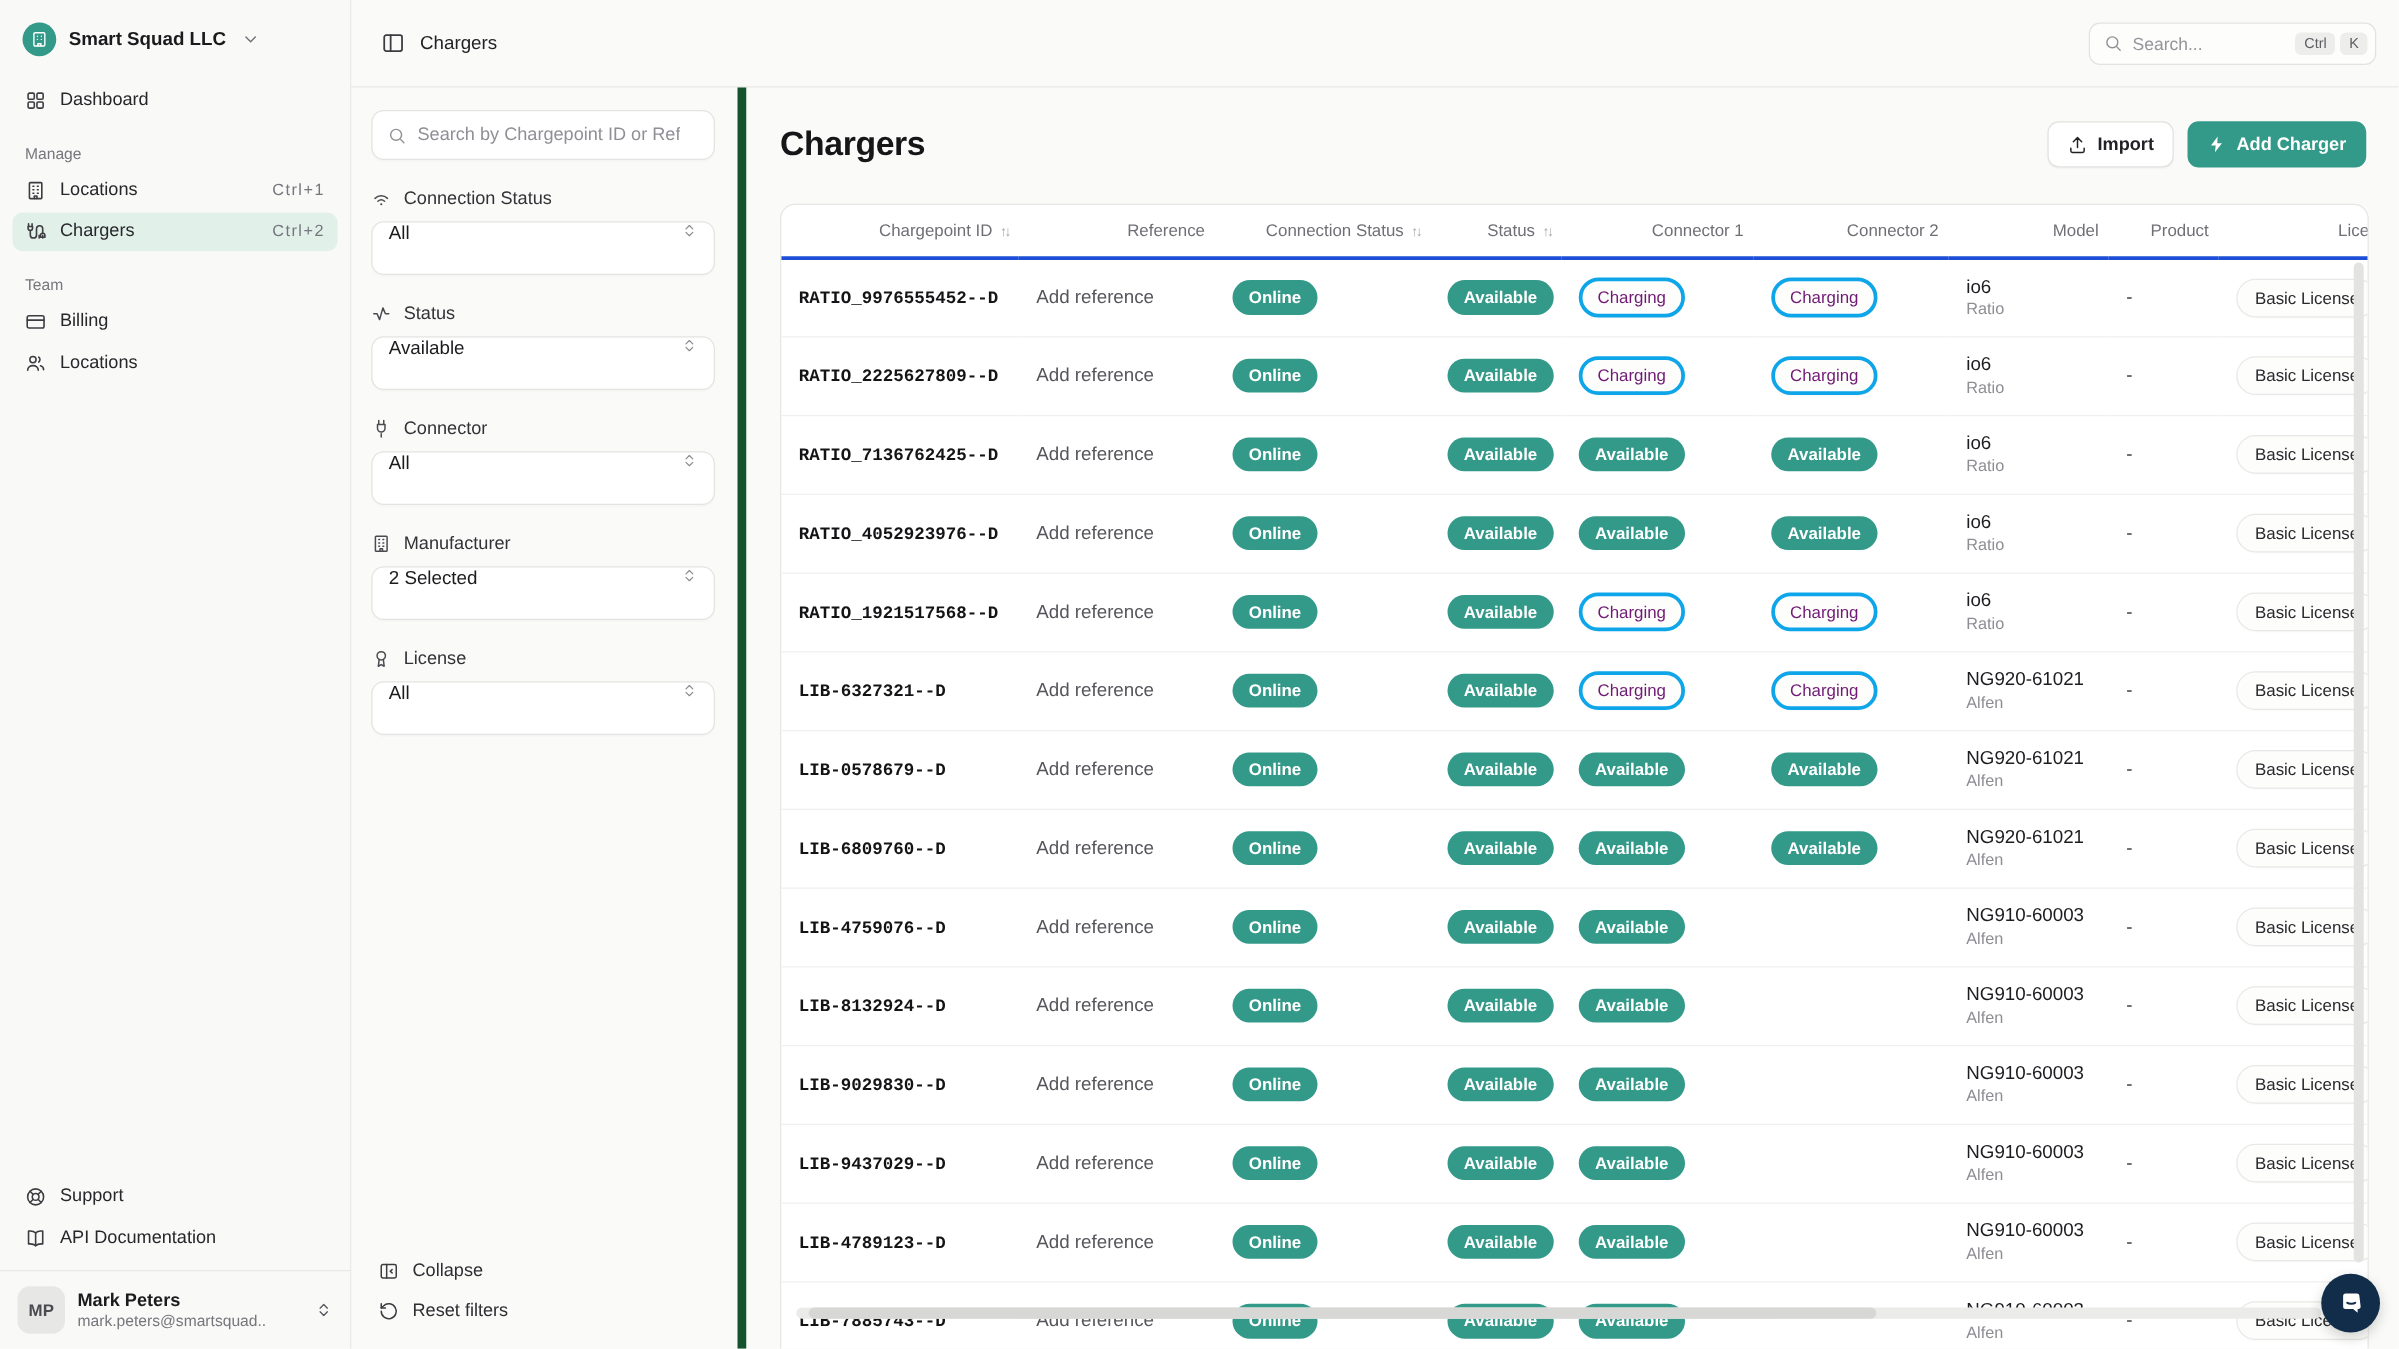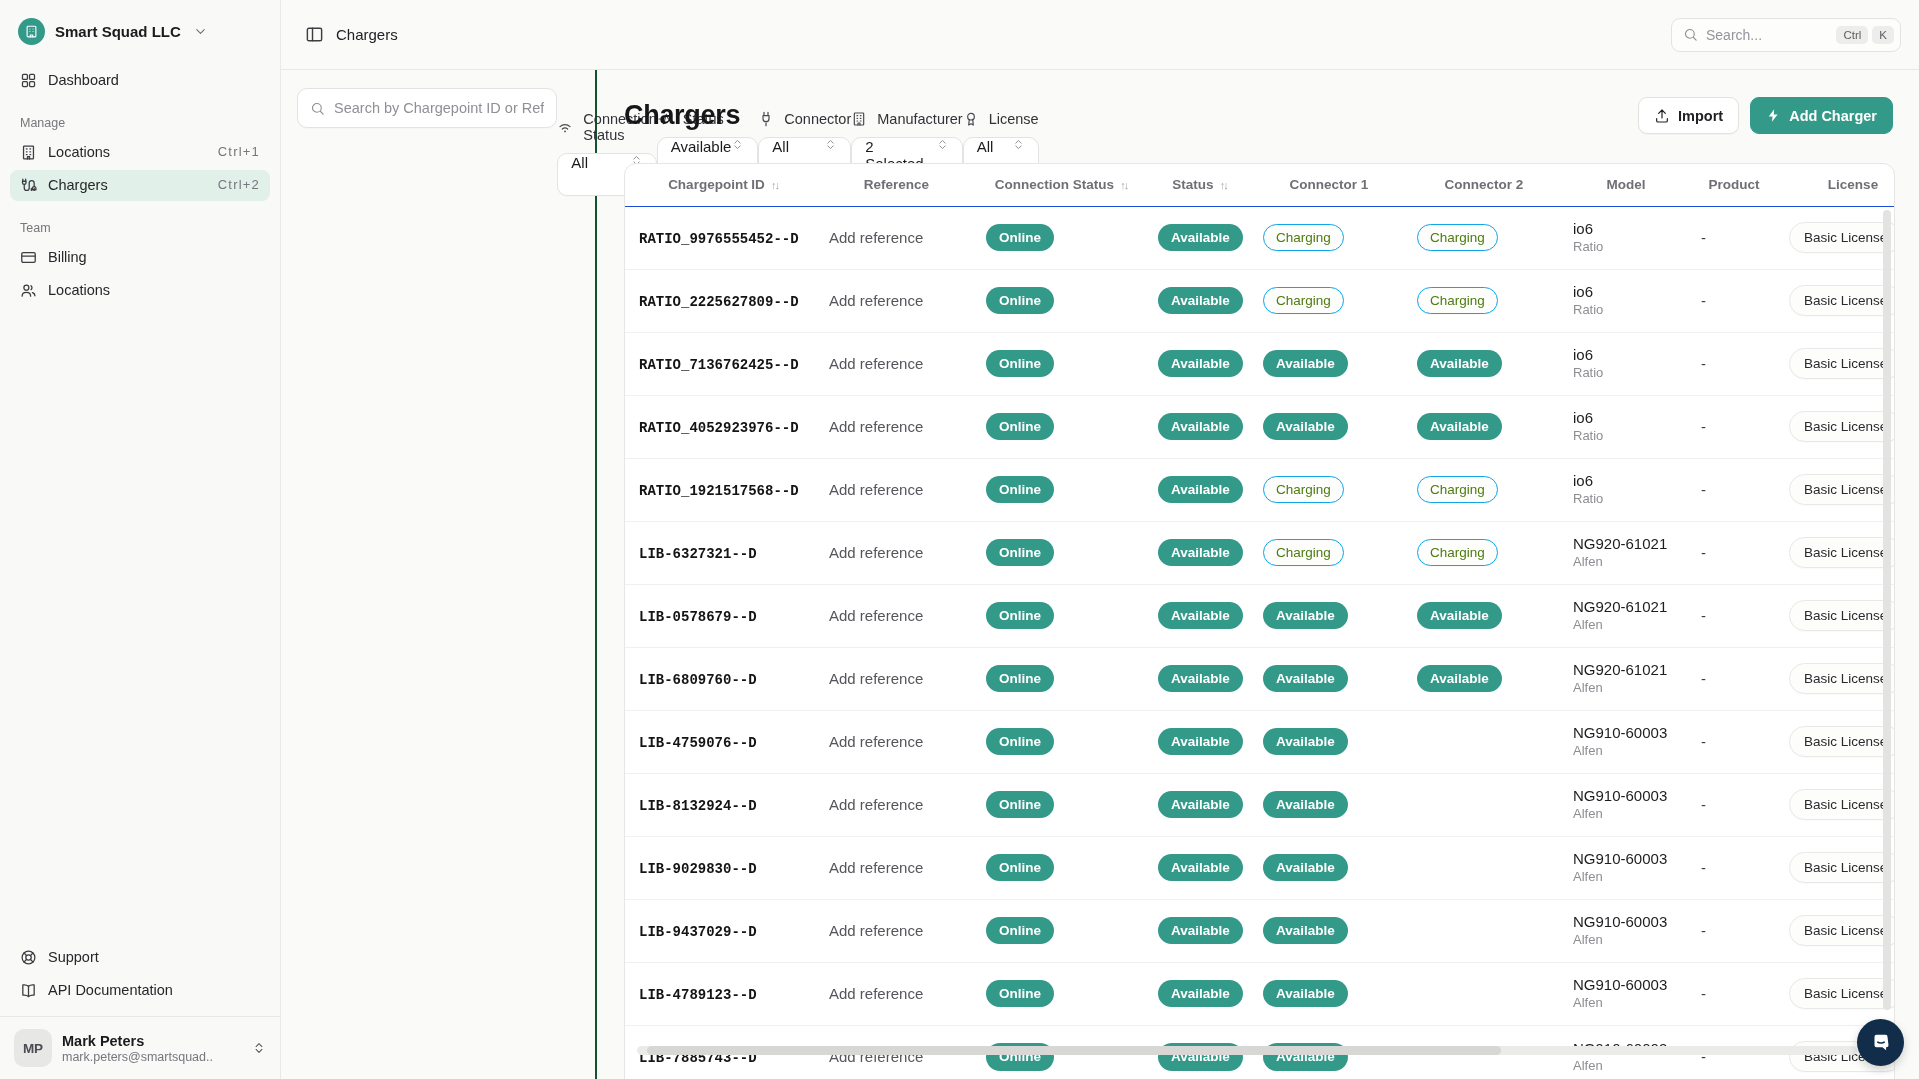--- a/index.html
+++ b/index.html
@@ -54,22 +54,22 @@
     background:#fdfdfc; display:flex; align-items:center; gap:8px; padding:0 6px 0 11px; cursor:text;
   }
   .global-search .sico { color:#8f8f96; }
   .gs-placeholder { font-size:14px; color:#94949b; }
   .kbd { margin-left:auto; display:flex; gap:4px; }
   .kbd span { background:#ededeb; border-radius:5px; padding:3px 7px; font-size:11.5px; color:#5d5d64; }
 
   
   .filter-panel {
     position:absolute; left:281px; top:70px; bottom:0; width:316px;
-    border-right:2px solid #14532d; padding:18px 18px 14px 16px;
-    display:flex; flex-direction:row;
+    border-right:7px solid #14532d; padding:18px 18px 14px 16px;
+    display:flex; flex-direction:column;
   }
   .filter-search {
     height:40px; border:1px solid #e3e3e1; border-radius:10px; background:#fff;
     display:flex; align-items:center; gap:9px; padding:0 12px; cursor:text;
     box-shadow:0 1px 1px rgba(0,0,0,.02);
   }
   .filter-search .sico { color:#8f8f96; flex:none; }
   .fs-placeholder { font-size:14.5px; color:#8f8f96; white-space:nowrap; overflow:hidden; }
   .filter-group { margin-top:23px; }
   .filter-label { display:flex; align-items:center; gap:10px; font-size:14.5px; font-weight:500; color:#323237; }
@@ -95,30 +95,30 @@
   .btn-outline { background:#fff; border:1px solid #e2e2e0; color:#222226; box-shadow:0 1px 1px rgba(0,0,0,.03); }
   .btn-teal { background:#339989; border:1px solid #339989; color:#fff; }
 
   .table-card {
     position:absolute; left:27px; right:24px; top:93px; height:960px;
     background:#fff; border:1px solid #e6e6e4; border-radius:12px; overflow:hidden;
   }
   table { border-collapse:collapse; table-layout:fixed; width:1300px; }
   col.c-id{width:190px} col.c-ref{width:157px} col.c-conn{width:172px} col.c-status{width:105px}
   col.c-con1{width:154px} col.c-con2{width:156px} col.c-model{width:128px} col.c-prod{width:88px} col.c-lic{width:150px}
-  th { height:42px; text-align:center; font-size:13.5px; font-weight:700; color:#6f6f76;
-       padding:0 8px 0 14px; white-space:nowrap; border-bottom:1px solid #1d4ed8; }
+  th { height:42px; text-align:right; font-size:13.5px; font-weight:400; color:#6f6f76;
+       padding:0 8px 0 14px; white-space:nowrap; border-bottom:3px solid #1d4ed8; }
   th .sort { font-size:11px; color:#a4a4ab; letter-spacing:-2px; margin-left:6px; }
   td { height:63px; vertical-align:middle; padding:0 8px 0 14px; border-top:1px solid #f0f0ee; white-space:nowrap; }
   tbody tr:first-child td { border-top:none; }
   .cp-id { font-family:"Liberation Mono", monospace; font-weight:700; font-size:14px; color:#141416; }
   .add-ref { font-size:15px; color:#55555b; cursor:pointer; }
   .badge { display:inline-block; border-radius:999px; font-size:13.5px; line-height:1; }
   .badge-teal { background:#339989; color:#fff; font-weight:600; padding:7px 13px; }
-  .badge-outline { background:#fdfdfc; color:#4d7c0f; border:1px solid #0ea5e9; padding:6px 12px;
+  .badge-outline { background:#fdfdfc; color:#701a75; border:3px solid #0ea5e9; padding:6px 12px;
     box-shadow:0 1px 1px rgba(0,0,0,.02); }
   .model-name { font-size:15px; font-weight:500; color:#1d1d21; line-height:1.3; }
   .model-sub { font-size:13px; color:#8d8d93; line-height:1.3; }
   .product-dash { font-size:15px; color:#3c3c41; }
   .license-pill { background:#fdfdfc; color:#29292e; border:1px solid #e8e8e6; border-radius:999px;
     padding:7px 14px; font-size:13.5px; display:inline-block; box-shadow:0 1px 1px rgba(0,0,0,.02); }
 
   .vscroll { position:absolute; right:3px; top:46px; width:8px; height:800px;
     background:#e3e3e1; border-radius:4px; }
   .hscroll { position:absolute; left:40px; right:62px; top:976px; height:9px;

